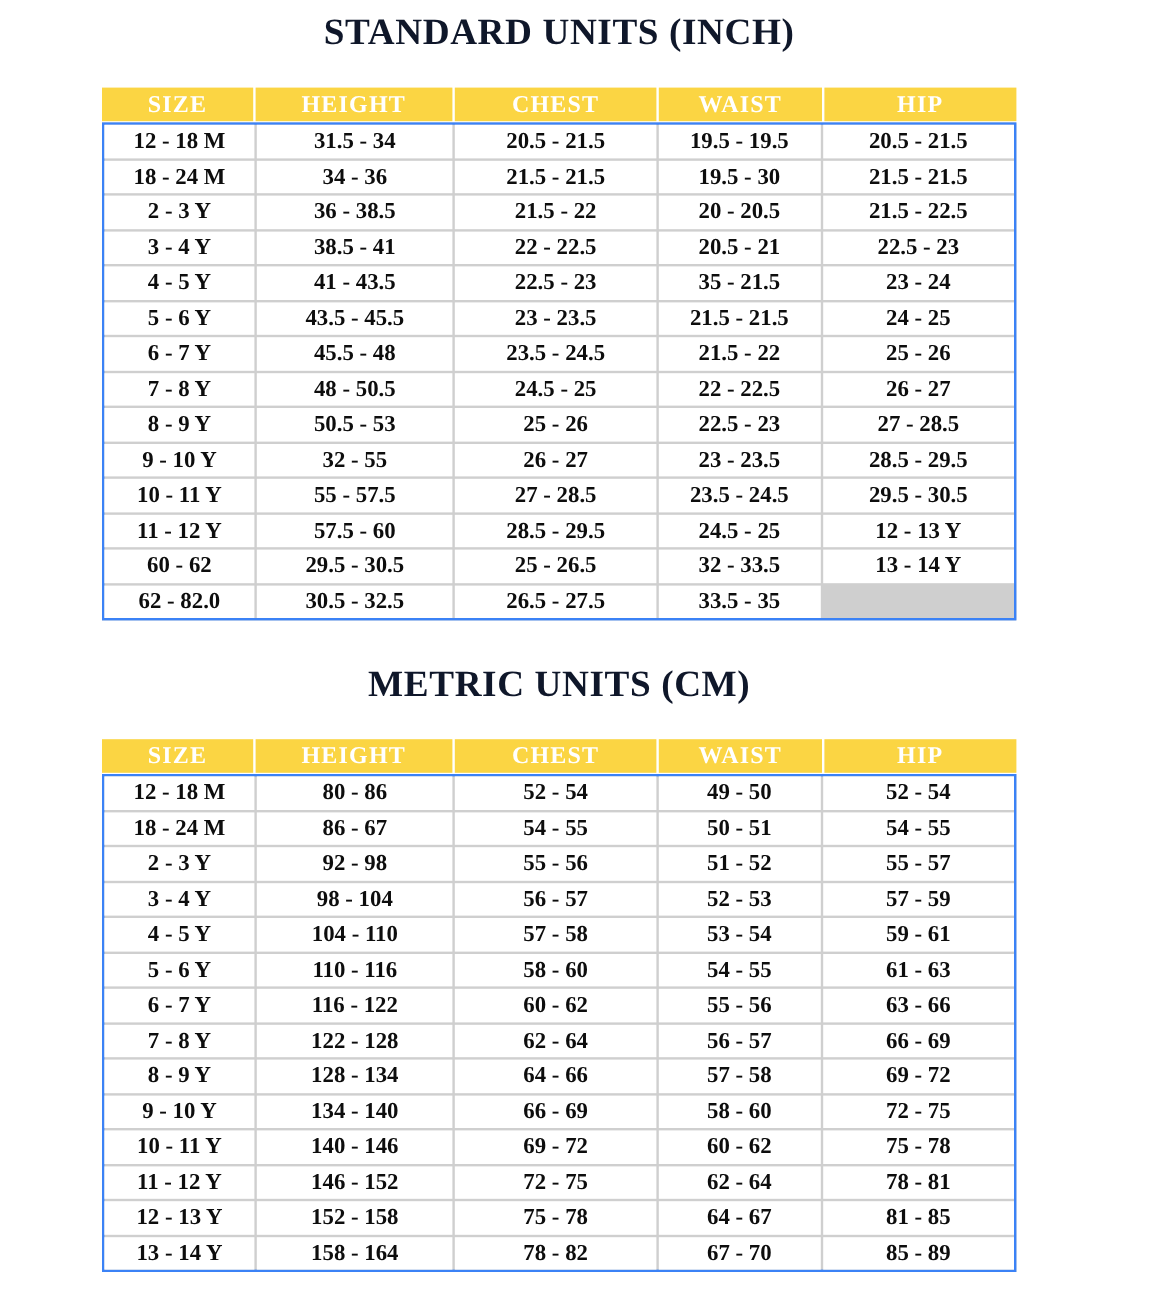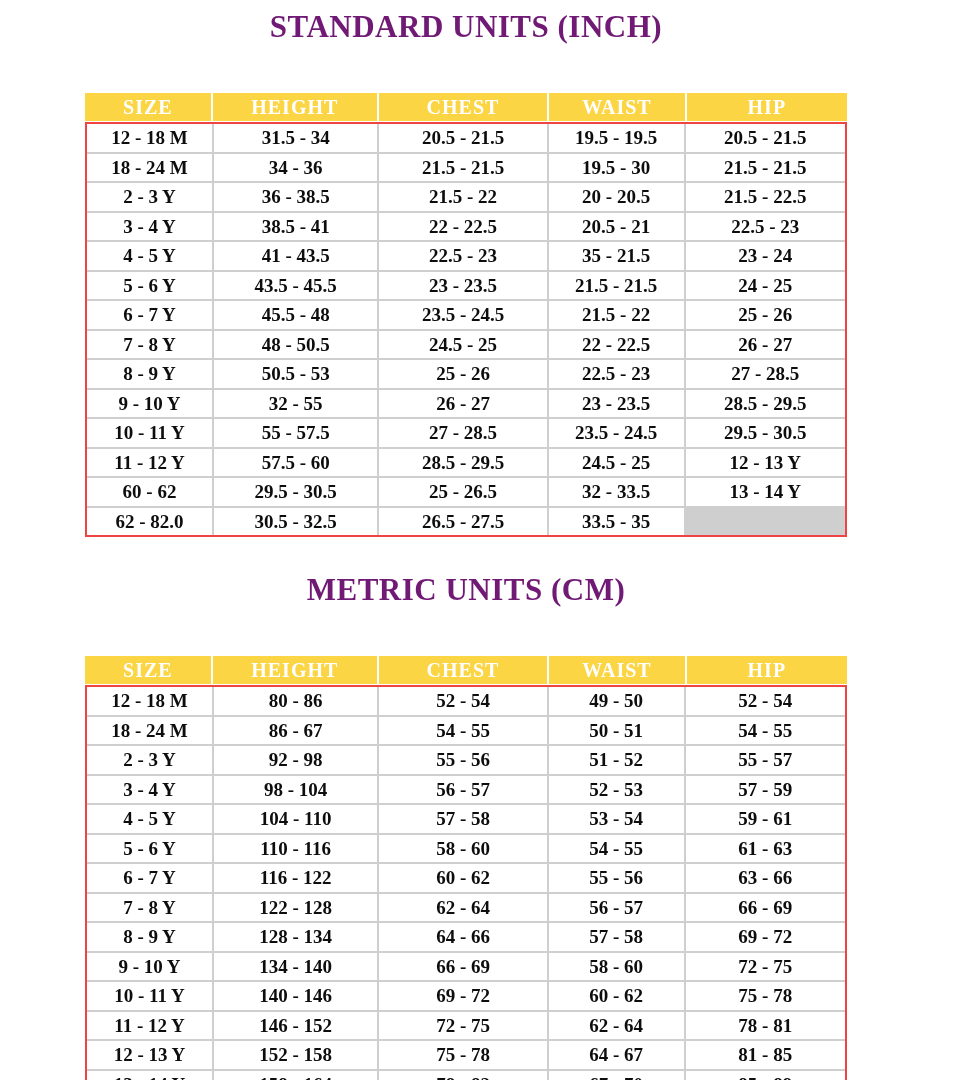--- a/index.html
+++ b/index.html
@@ -17,27 +17,27 @@
   .table-wrap {
     width: 762px;
     margin-left: 85px;
   }
   .chart-title {
     width: 762px;
     margin-left: 85px;
     text-align: center;
     font-size: 31px;
     font-weight: bold;
-    color: #701a75;
+    color: #0f172a;
     letter-spacing: 0.5px;
     line-height: 1.2;
   }
   .title-inch { padding-top: 8px; }
   .title-metric { margin-top: 34px; }
-  .size-table { margin-top: 48px; }
+  .size-table { margin-top: 28px; }
   .thead {
     display: grid;
     grid-template-columns: 127fr 166fr 170fr 137fr 162fr;
     gap: 2px;
     background: #ffffff;
     margin-bottom: 1px;
   }
   .th {
     background: #fbd543;
     color: #ffffff;
@@ -47,21 +47,21 @@
     line-height: 28px;
     height: 28px;
     letter-spacing: 1px;
   }
   .tbody {
     display: grid;
     grid-template-columns: 127fr 166fr 170fr 137fr 162fr;
     grid-auto-rows: 27.5px;
     gap: 2px;
     background: #cfcfcf;
-    border: 2px solid #ef4444;
+    border: 2px solid #3b82f6;
   }
   .td {
     background: #ffffff;
     color: #0d0d0d;
     font-weight: bold;
     font-size: 19px;
     text-align: center;
     line-height: 27.5px;
     white-space: nowrap;
     overflow: hidden;

